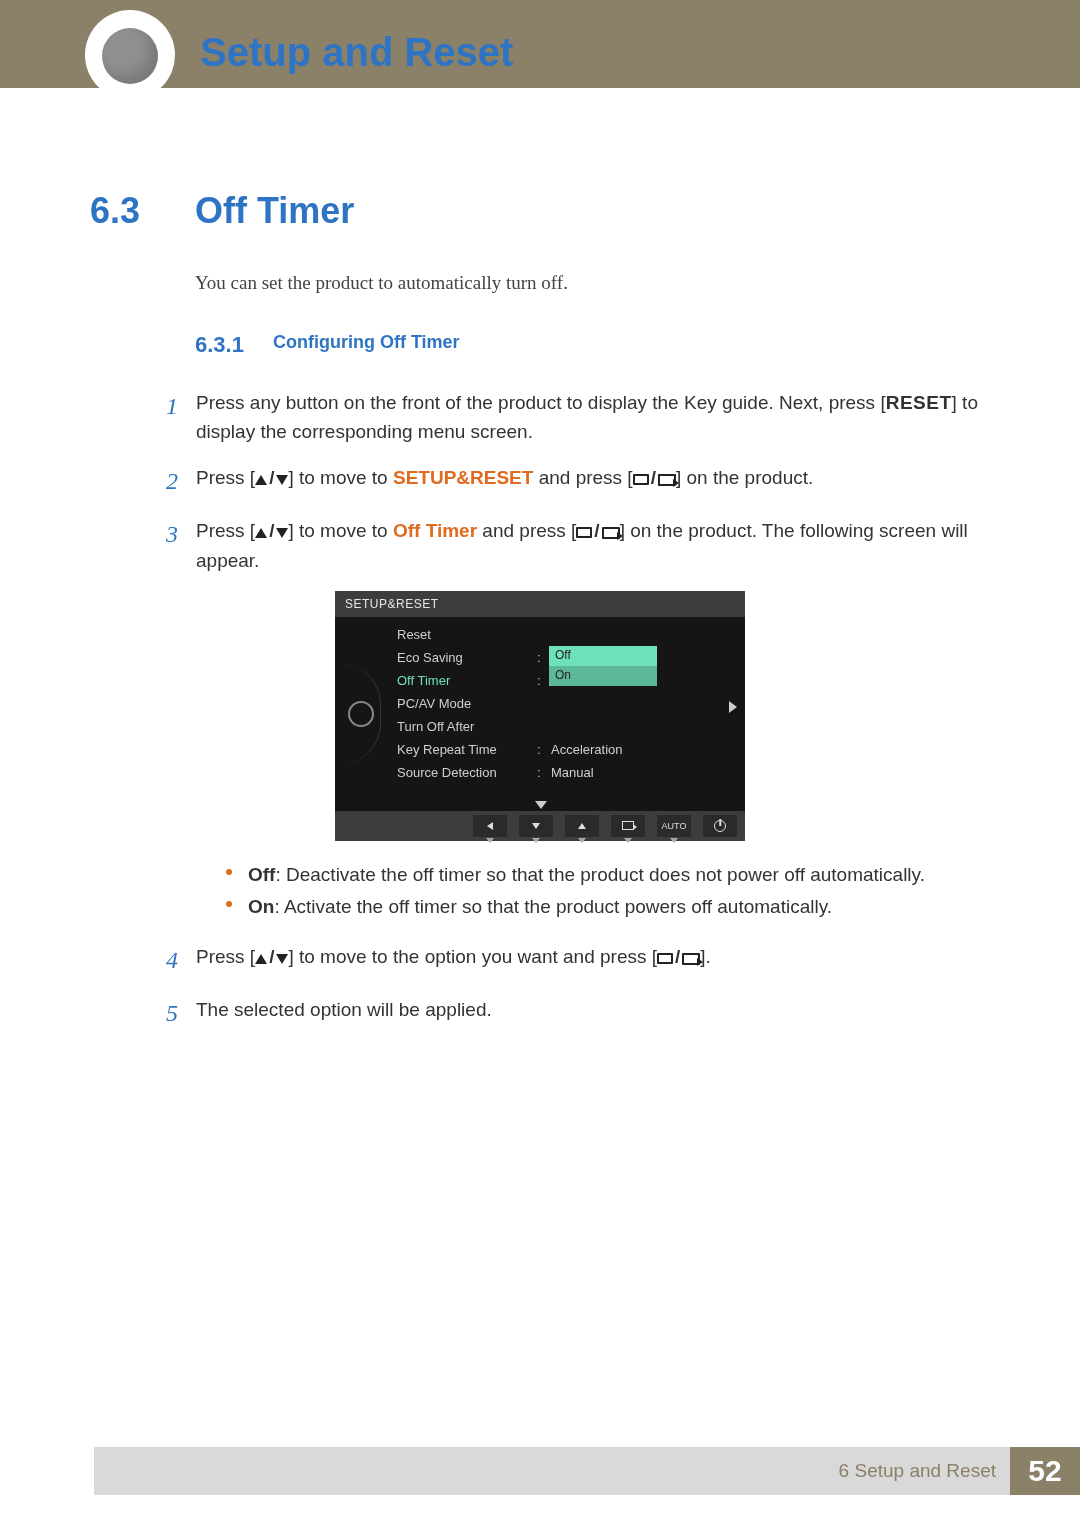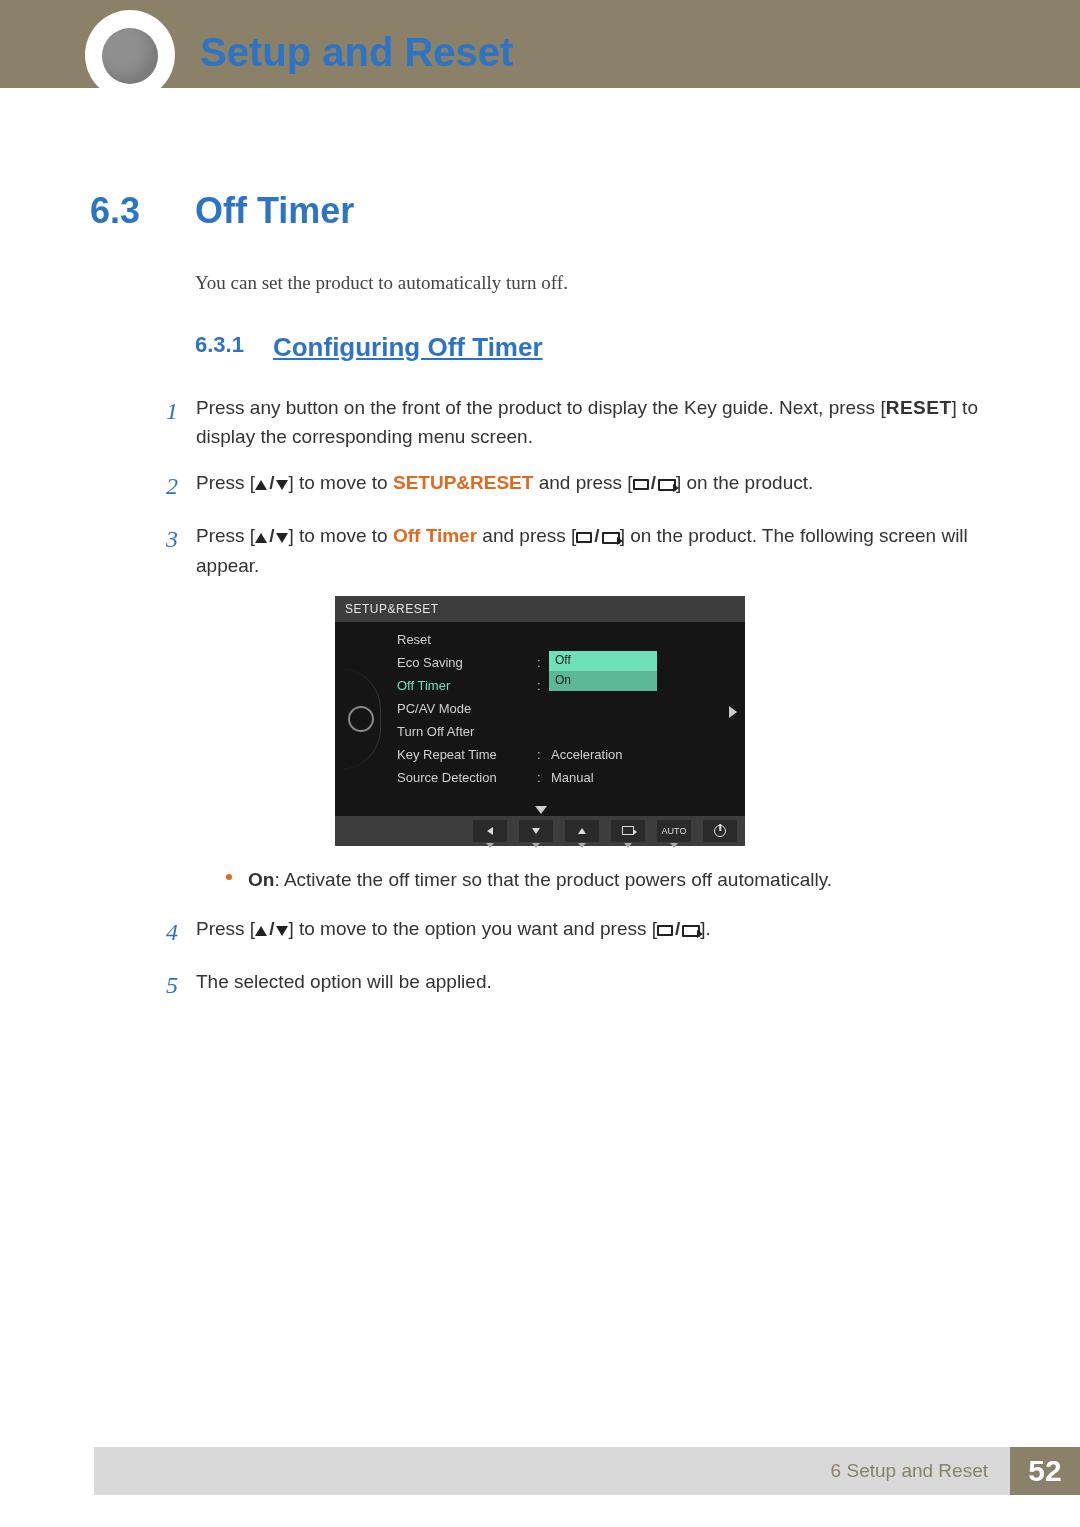--- a/index.html
+++ b/index.html
@@ -24,21 +24,21 @@
   }
 
   
   .content { position: absolute; top: 190px; left: 90px; right: 90px; }
   .sec-row { display: flex; align-items: baseline; margin-bottom: 40px; }
   .sec-num { color: #2e74c4; font-size: 36px; font-weight: bold; width: 105px; }
   .sec-title { color: #2e74c4; font-size: 36px; font-weight: bold; }
   .intro { margin-left: 105px; font-size: 19px; color: #444; margin-bottom: 38px; font-family: Liberation Serif, serif; }
   .subsec-row { margin-left: 105px; margin-bottom: 30px; display:flex; gap:29px;}
   .subsec-num { color: #2e74c4; font-size: 22px; font-weight: bold; }
-  .subsec-title { color: #2e74c4; font-size: 26px; font-weight: bold; text-decoration: underline; }
+  .subsec-title { color: #2e74c4; font-size: 18px; font-weight: bold; }
 
   ol.steps { list-style: none; margin-left: 76px; }
   ol.steps > li { display: flex; align-items: flex-start; margin-bottom: 16px; font-size: 19px; line-height: 1.55; color:#333; }
   ol.steps > li .num { width: 30px; flex: 0 0 30px; font-style: italic; font-size: 24px; color: #2e74c4; font-family: Georgia, 'Times New Roman', serif; }
   ol.steps > li .txt { flex: 1; }
 
   .kw-orange { color: #e06a1e; font-weight: bold; }
   .kw-menu { font-weight: bold; font-family: Arial, sans-serif; letter-spacing: .5px; }
 
   .icon-tri-up, .icon-tri-down {
@@ -93,21 +93,21 @@
   .osd-footer .fcaret{ position:absolute; bottom:-6px; left:50%; transform:translateX(-50%); width:0;height:0;border-left:4px solid transparent;border-right:4px solid transparent;border-top:5px solid #aaa;}
   .mini-tri-left{width:0;height:0;border-top:4px solid transparent;border-bottom:4px solid transparent;border-right:6px solid #ddd;}
   .mini-tri-down{width:0;height:0;border-left:4px solid transparent;border-right:4px solid transparent;border-top:6px solid #ddd;}
   .mini-tri-up{width:0;height:0;border-left:4px solid transparent;border-right:4px solid transparent;border-bottom:6px solid #ddd;}
   .mini-enter{width:12px;height:9px;border:1px solid #ddd;position:relative;}
   .mini-enter::after{content:"";position:absolute;right:-4px;top:2px;width:0;height:0;border-top:3px solid transparent;border-bottom:3px solid transparent;border-left:4px solid #ddd;}
   .mini-power{width:12px;height:12px;border:1.5px solid #ddd;border-radius:50%;position:relative;}
   .mini-power::after{content:"";position:absolute;left:50%;top:-2px;width:1.5px;height:7px;background:#ddd;transform:translateX(-50%);}
 
   
-  .footer-bar { position:absolute; left:94px; bottom:32px; right:0; height:48px; background:#d9d9d9; display:flex; justify-content:flex-end; align-items:center;gap:8px;}
+  .footer-bar { position:absolute; left:94px; bottom:32px; right:0; height:48px; background:#d9d9d9; display:flex; justify-content:flex-end; align-items:center;}
   .footer-chapter { color:#8b8168; font-size:19px; margin-right:14px; }
   .footer-page { width:70px; height:48px; background:#8b8168; color:#fff; display:flex; align-items:center; justify-content:center; font-size:30px; font-weight:bold;}
 </style>
 </head>
 <body>
 
 <div class="page">
 
   <div class="header-band"></div>
   <div class="header-circle"></div>
@@ -214,20 +214,21 @@
             <span class="t">AUTO</span>
             <span class="fcaret"></span>
           </div>
         <div class="fbtn">
             <span class="mini-power"></span>
           </div>
       </div>
     </div>
 
     <ul class="sub-bullets">
+      <li><span class="hl">Off</span><span>: Deactivate the off timer so that the product does not power off automatically.</span></li>
       <li><span class="hl">On</span><span>: Activate the off timer so that the product powers off automatically.</span></li>
     </ul>
 
     <ol class="steps">
       <li>
         <span class="num">4</span>
         <span class="txt">
           <span>Press [</span><span class="icon-tri-up"></span><span class="slash">/</span><span class="icon-tri-down"></span><span>] to move to the option you want and press [</span><span class="icon-screen"></span><span class="slash">/</span><span class="icon-enter"></span><span>].</span>
         </span>
       </li>

